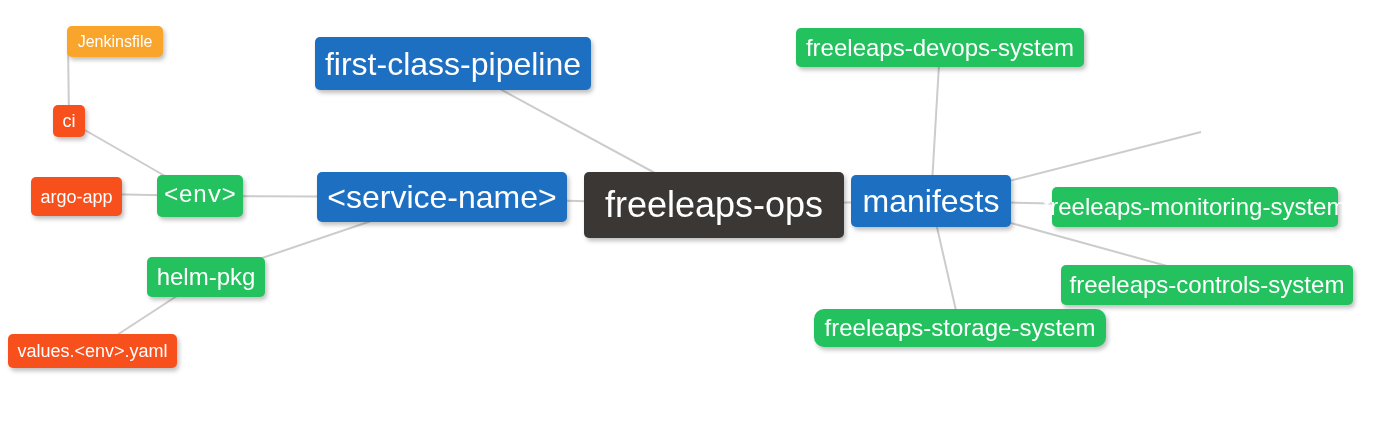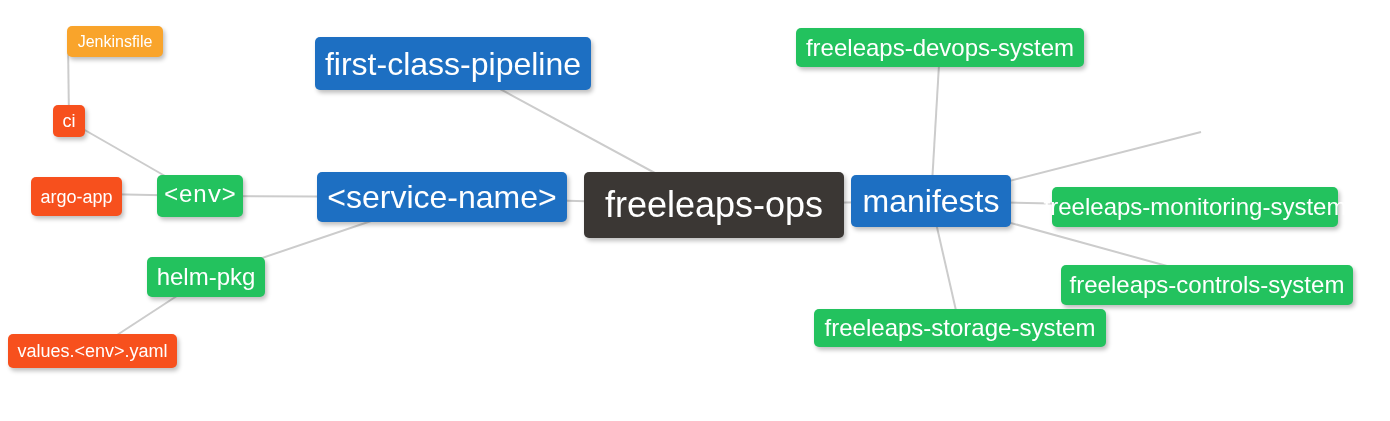--- a/index.html
+++ b/index.html
@@ -68,15 +68,15 @@
       <div class="node lv2" style="left: 157px; top: 175px; width: 86px; height: 42px; background: rgb(35, 194, 94); color: rgb(255, 255, 255); font-family: Liberation Mono, monospace;">&lt;env&gt;</div>
       <div class="node lv2" style="left: 147px; top: 257px; width: 118px; height: 40px; background: rgb(35, 194, 94); color: rgb(255, 255, 255); text-align: center;">helm-pkg</div>
       <div class="node lv3" style="left: 8px; top: 334px; width: 169px; height: 34px; background: rgb(247, 80, 29); color: rgb(255, 255, 255); text-align: right;">values.&lt;env&gt;.yaml</div>
       <div class="node lv1" style="left: 315px; top: 37px; width: 276px; height: 53px; background: rgb(29, 111, 194); color: rgb(255, 255, 255);">first-class-pipeline</div>
       <div class="node lv1" style="left: 317px; top: 172px; width: 250px; height: 50px; background: rgb(29, 111, 194); color: rgb(255, 255, 255);">&lt;service-name&gt;</div>
       <div class="node lv0" style="left: 584px; top: 172px; width: 260px; height: 66px; background: rgb(59, 55, 52); color: rgb(255, 255, 255);">freeleaps-ops</div>
       <div class="node lv1" style="left: 851px; top: 175px; width: 160px; height: 52px; background: rgb(29, 111, 194); color: rgb(255, 255, 255);">manifests</div>
       <div class="node lv2" style="left: 796px; top: 28px; width: 288px; height: 39px; background: rgb(35, 194, 94); color: rgb(255, 255, 255);">freeleaps-devops-system</div>
       <div class="node lv2" style="left: 1052px; top: 187px; width: 286px; height: 40px; background: rgb(35, 194, 94); color: rgb(255, 255, 255);">freeleaps-monitoring-system</div>
       <div class="node lv2" style="left: 1061px; top: 257px; width: 292px; height: 40px; background: rgb(35, 194, 94); color: rgb(255, 255, 255); margin-top: 8px;">freeleaps-controls-system</div>
-      <div class="node lv2" style="left: 814px; top: 309px; width: 292px; height: 38px; background: rgb(35, 194, 94); color: rgb(255, 255, 255);">freeleaps-storage-system</div>
+      <div class="node lv2" style="left: 814px; top: 309px; width: 292px; height: 38px; background: rgb(35, 194, 94); color: rgb(255, 255, 255); border-radius: 10px;">freeleaps-storage-system</div>
     </div>
 </div>
 
 </body></html>

